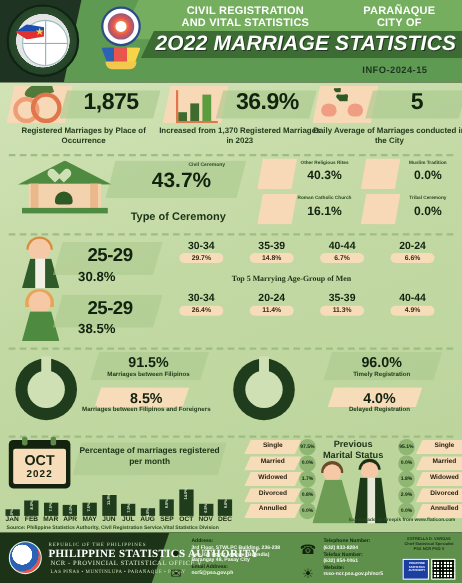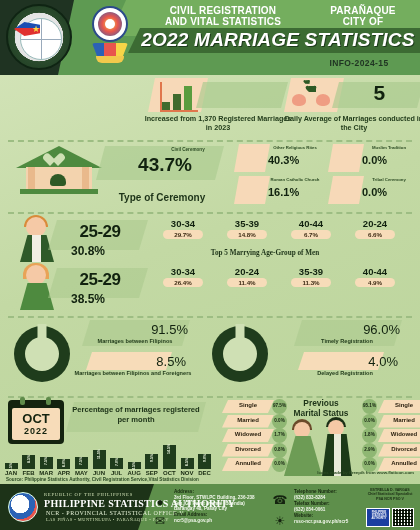--- a/index.html
+++ b/index.html
@@ -102,21 +102,21 @@
     font-size:4.6px; font-weight:bold; }
   .cer-val { position:absolute; left:110px; top:12px; width:110px; text-align:center; color:#11220f;
     font-size:19px; font-weight:bold; }
   .cer-cap { position:absolute; left:96px; top:50px; width:132px; text-align:center; color:#1d3318;
     font-size:10px; font-weight:bold; }
   .cbox { position:absolute; width:88px; height:30px; }
   .cbox .tile { position:absolute; left:0; top:0; width:36px; height:28px; background:#f7d9b8;
     clip-path: polygon(5px 0,36px 0,31px 28px,0 28px); }
   .cbox .cl { position:absolute; left:34px; top:1px; width:54px; text-align:center; color:#2b4a23;
     font-size:4.3px; font-weight:bold; line-height:5px; }
-  .cbox .cv { position:absolute; left:34px; top:10px; width:54px; text-align:left; color:#11220f;
+  .cbox .cv { position:absolute; left:34px; top:10px; width:54px; text-align:center; color:#11220f;
     font-size:11px; font-weight:bold; }
 
   
   .agegrp { position:absolute; left:0; width:420px; height:48px; }
   .ag-person { position:absolute; left:16px; top:0; width:42px; height:46px; }
   .ag-person .head { position:absolute; left:10px; top:1px; width:20px; height:20px; border-radius:50%; background:#f5c9a6; }
   .ag-person .hair { position:absolute; left:8px; top:-1px; width:24px; height:12px; border-radius:12px 12px 0 0; }
   .ag-person .body { position:absolute; left:4px; top:19px; width:34px; height:27px; background:#2f5a29;
     clip-path: polygon(22% 0,78% 0,100% 100%,0 100%); }
   .ag-person .shirt { position:absolute; left:16px; top:19px; width:9px; height:27px; background:#f2efe4; }
@@ -133,21 +133,21 @@
   .agcell .p { margin:1px auto 0; width:40px; text-align:center; color:#3c2a14; font-size:6.2px;
     font-weight:bold; background:#f7dcb9; border-radius:7px; padding:1px 0; }
 
   
   .donutrow { position:absolute; top:318px; left:0; width:420px; height:78px; }
   .donut { position:absolute; width:56px; height:56px; border-radius:50%; background:#1f3c1c; }
   .donut .hole { position:absolute; inset:11px; border-radius:50%; background:#cfe0b4; }
   .donut .gap { position:absolute; left:50%; top:-2px; width:9px; height:16px; background:#cfe0b4; transform:translateX(-50%); }
   .dr-band { position:absolute; width:108px; height:26px; background:#a9c98d; opacity:.55;
     clip-path: polygon(8px 0,108px 0,100px 26px,0 26px); }
-  .dr-val { position:absolute; width:106px; text-align:right; color:#11220f; font-size:13px; font-weight:normal; }
+  .dr-val { position:absolute; width:106px; text-align:center; color:#11220f; font-size:13px; font-weight:bold; }
   .dr-cap { position:absolute; width:118px; text-align:center; color:#233d1c; font-size:5.6px;
     font-weight:bold; line-height:7px; }
   .tag-or { position:absolute; width:86px; height:18px; background:#f7dcb9;
     clip-path: polygon(6px 0,86px 0,80px 18px,0 18px); }
 
   
   .monthwrap { position:absolute; top:398px; left:0; width:222px; height:78px; }
   .cal { position:absolute; left:8px; top:2px; width:56px; height:44px; background:#14230f; border-radius:4px; }
   .cal .ring1,.cal .ring2 { position:absolute; top:-3px; width:5px; height:8px; background:#5f8b4a; border-radius:2px; }
   .cal .ring1 { left:12px; } .cal .ring2 { left:38px; }
@@ -242,32 +242,45 @@
     </div>
     <div class="hdr-t2">
       <div>PARAÑAQUE</div>
       <div>CITY OF</div>
     </div>
     <div class="hdr-title">2O22 MARRIAGE STATISTICS</div>
     <div class="hdr-info">INFO-2024-15</div>
   </div>
 
   <div class="kpi-row">
+    <div class="kpi k1">
+      <div class="art">
+        <div class="leafy"></div>
+        <div class="rings">
+          <span class="ring a"></span>
+          <span class="ring b"></span>
+        </div>
+      </div>
+      <div class="band"></div>
+      <div class="val">1,875</div>
+      <div class="cap">Registered Marriages by Place of Occurrence</div>
+    </div>
 
     <div class="kpi k2">
       <div class="art">
         <div class="barchart-ico">
           <i style="left:2px;height:10px;"></i>
             <i style="left:13px;height:18px;"></i>
             <i style="left:24px;height:26px;background:#5a9c3e;"></i>
           <span style="position:absolute;left:0;top:0;width:2px;height:30px;background:#e0764c;display:block;"></span>
           <span style="position:absolute;left:0;bottom:0;width:38px;height:2px;background:#e0764c;display:block;"></span>
         </div>
       </div>
       <div class="band"></div>
+      <div class="val">36.9%</div>
       <div class="cap">Increased from 1,370 Registered Marriages in 2023</div>
     </div>
 
     <div class="kpi k3">
       <div class="art">
         <div>
           <span class="tinybird" style="left:8px;top:16px;"></span>
           <span class="tinybird" style="left:32px;top:16px;"></span>
           <span class="heart-s" style="left:25px;top:8px;"></span>
           <span class="heart-s" style="left:20px;top:1px;transform:scale(.6);"></span>

